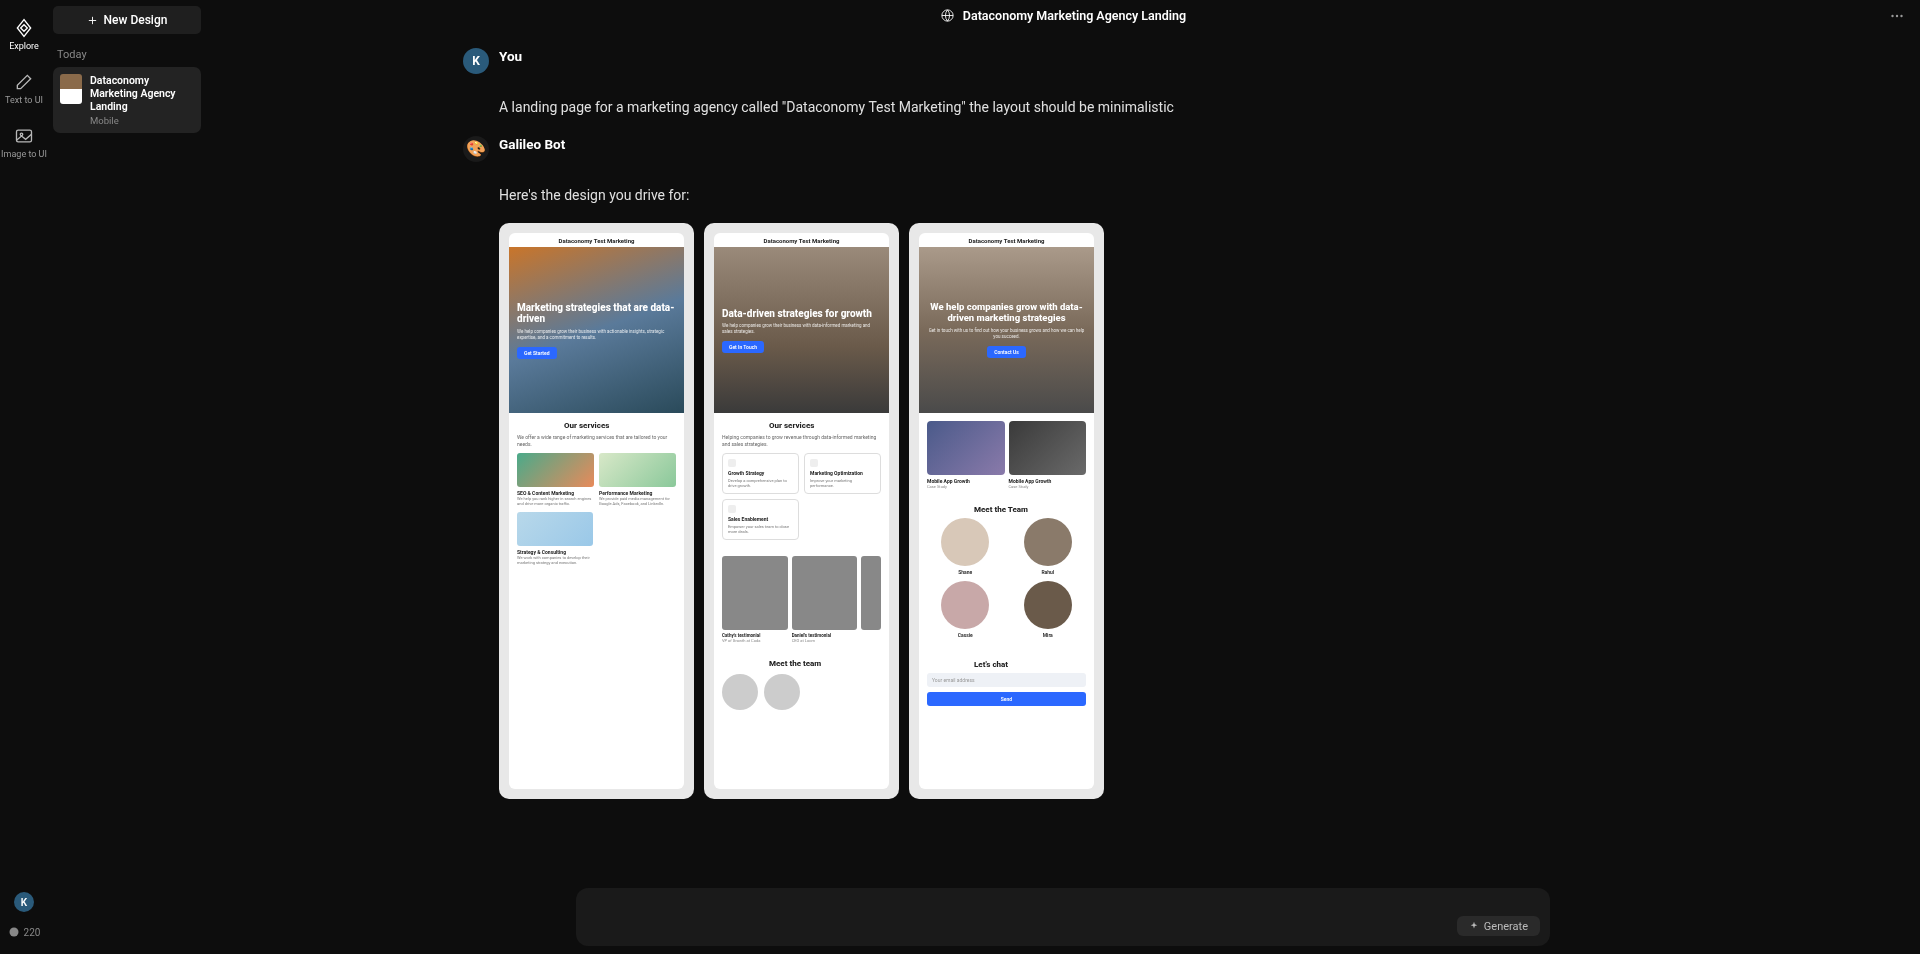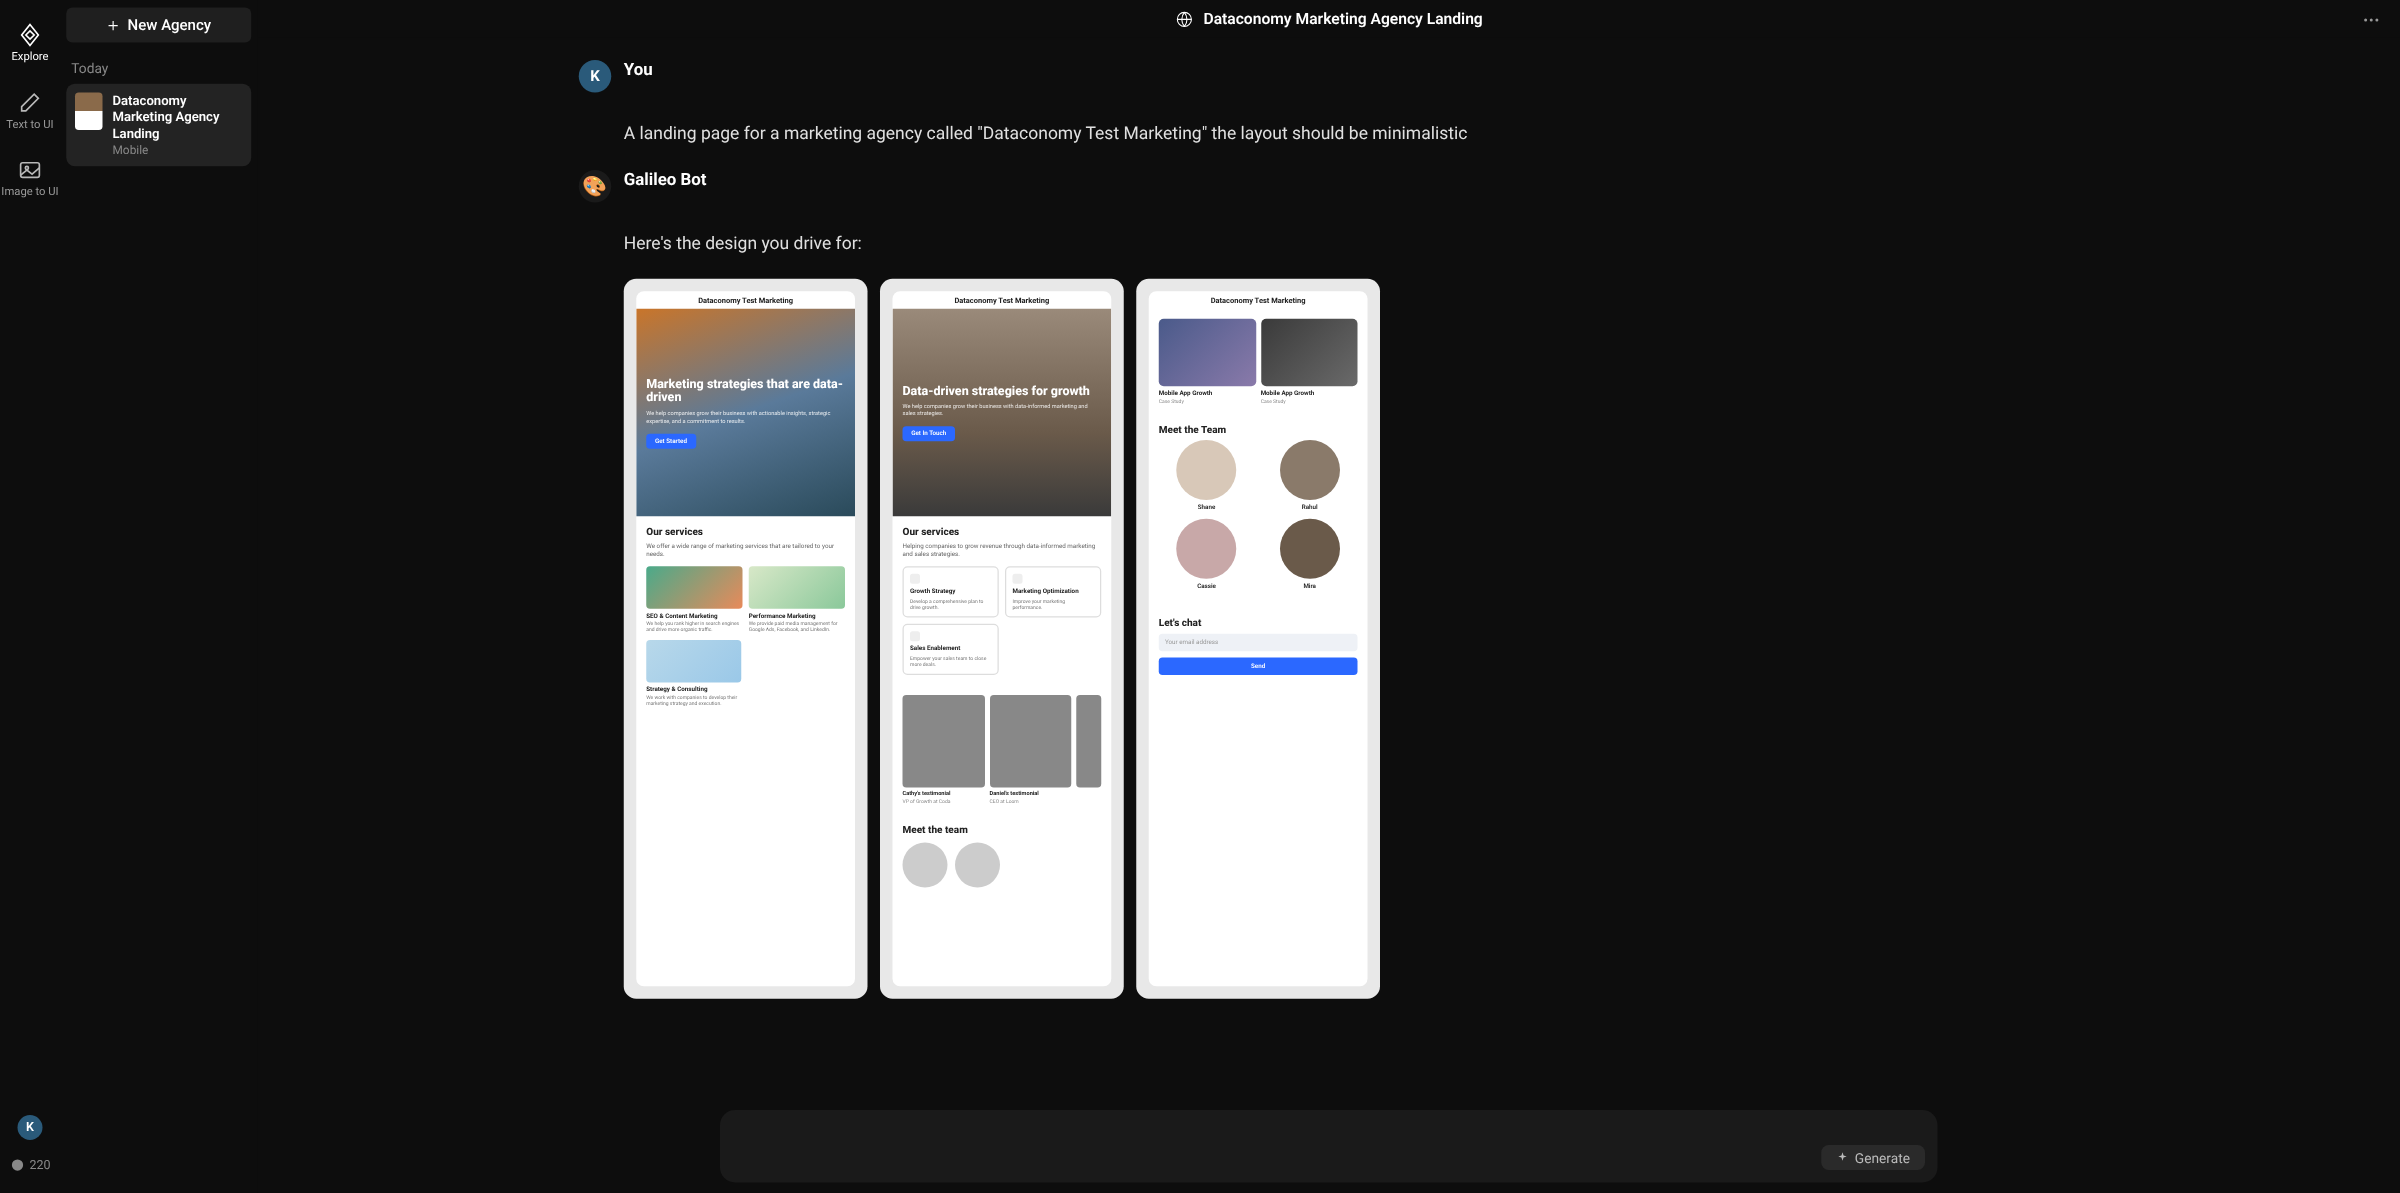--- a/index.html
+++ b/index.html
@@ -57,21 +57,21 @@
 .m-hero.m1 { background:linear-gradient(160deg,#c9752a 0%,#5a7a9a 50%,#2a4a5a 100%); }
 .m-hero.m2 { background:linear-gradient(180deg,#9a8a7a 0%,#6a5a4a 60%,#3a3a3a 100%); }
 .m-hero.m3 { background:linear-gradient(180deg,#aa9a8a 0%,#7a6a5a 50%,#4a4a4a 100%); }
 .m-hero h1 { font-size:10px; font-weight:800; color:#fff; line-height:1.15; margin-bottom:4px; }
 .m-hero.m3 h1 { text-align:center; font-size:9.5px; }
 .m-hero p { font-size:4.5px; color:rgba(255,255,255,.85); line-height:1.3; margin-bottom:6px; }
 .m-hero.m3 p { text-align:center; }
 .m-hero .btn { display:inline-block; padding:3px 7px; background:#2b68ff; color:#fff; font-size:5px; font-weight:600; border-radius:3px; width:fit-content; }
 .m-hero.m3 .btn { margin:0 auto; display:block; width:fit-content; }
 .m-section { padding:8px; }
-.m-section h2 { font-size:8px; font-weight:800; margin-bottom:4px; }
+.m-section h2 { font-size:8px; font-weight:800; margin-bottom:4px;margin-left:47px; }
 .m-section > p { font-size:5px; color:#666; line-height:1.3; margin-bottom:6px; }
 .m-grid2 { display:grid; grid-template-columns:1fr 1fr; gap:5px; }
 .m-img { height:34px; border-radius:3px; }
 .m-img.seo { background:linear-gradient(135deg,#4aaa8a,#e88a5a); }
 .m-img.perf { background:linear-gradient(135deg,#d8e8c8,#8ac89a); }
 .m-img.strat { background:linear-gradient(135deg,#b8d8ea,#9ac8e8); }
 .m-svc-title { font-size:5px; font-weight:700; margin-top:3px; }
 .m-svc-desc { font-size:4px; color:#777; line-height:1.25; }
 .m-cards { display:grid; grid-template-columns:1fr 1fr; gap:5px; }
 .m-card { border:1px solid #ddd; border-radius:4px; padding:5px; min-height:40px; }
@@ -136,21 +136,21 @@
       <span>220</span>
     </div>
   </div>
 </div>
 
 <div class="sidebar">
   <button class="new-design">
     <svg viewBox="0 0 24 24">
         <path d="M12 4v16M4 12h16" stroke="#fff" stroke-width="2"></path>
       </svg>
-    <span>New Agency</span>
+    <span>New Design</span>
   </button>
   <div class="section-label">Today</div>
   <div class="history-item active">
     <div class="history-thumb"></div>
     <div class="history-text">
       <div class="history-title">Dataconomy Marketing Agency Landing</div>
       <div class="history-sub">Mobile</div>
     </div>
   </div>
 </div>
@@ -277,20 +277,25 @@
               <div class="m-team-ava"></div>
               <div class="m-team-ava"></div>
             </div>
           </div>
         </div>
       </div>
 
       <div class="design-card">
         <div class="mock">
           <div class="m-header">Dataconomy Test Marketing</div>
+          <div class="m-hero m3">
+            <h1>We help companies grow with data-driven marketing strategies</h1>
+            <p>Get in touch with us to find out how your business grows and how we can help you succeed.</p>
+            <span class="btn">Contact Us</span>
+          </div>
           <div class="m-section">
             <div class="m-row-imgs">
               <div style="flex:1">
                 <div class="m-box" style="background:linear-gradient(135deg,#4a5a8a,#8a7aaa);"></div>
                 <div class="m-caption">Mobile App Growth</div>
                 <div class="m-caption-sub">Case Study</div>
               </div>
               <div style="flex:1">
                 <div class="m-box" style="background:linear-gradient(135deg,#3a3a3a,#6a6a6a);"></div>
                 <div class="m-caption">Mobile App Growth</div>

